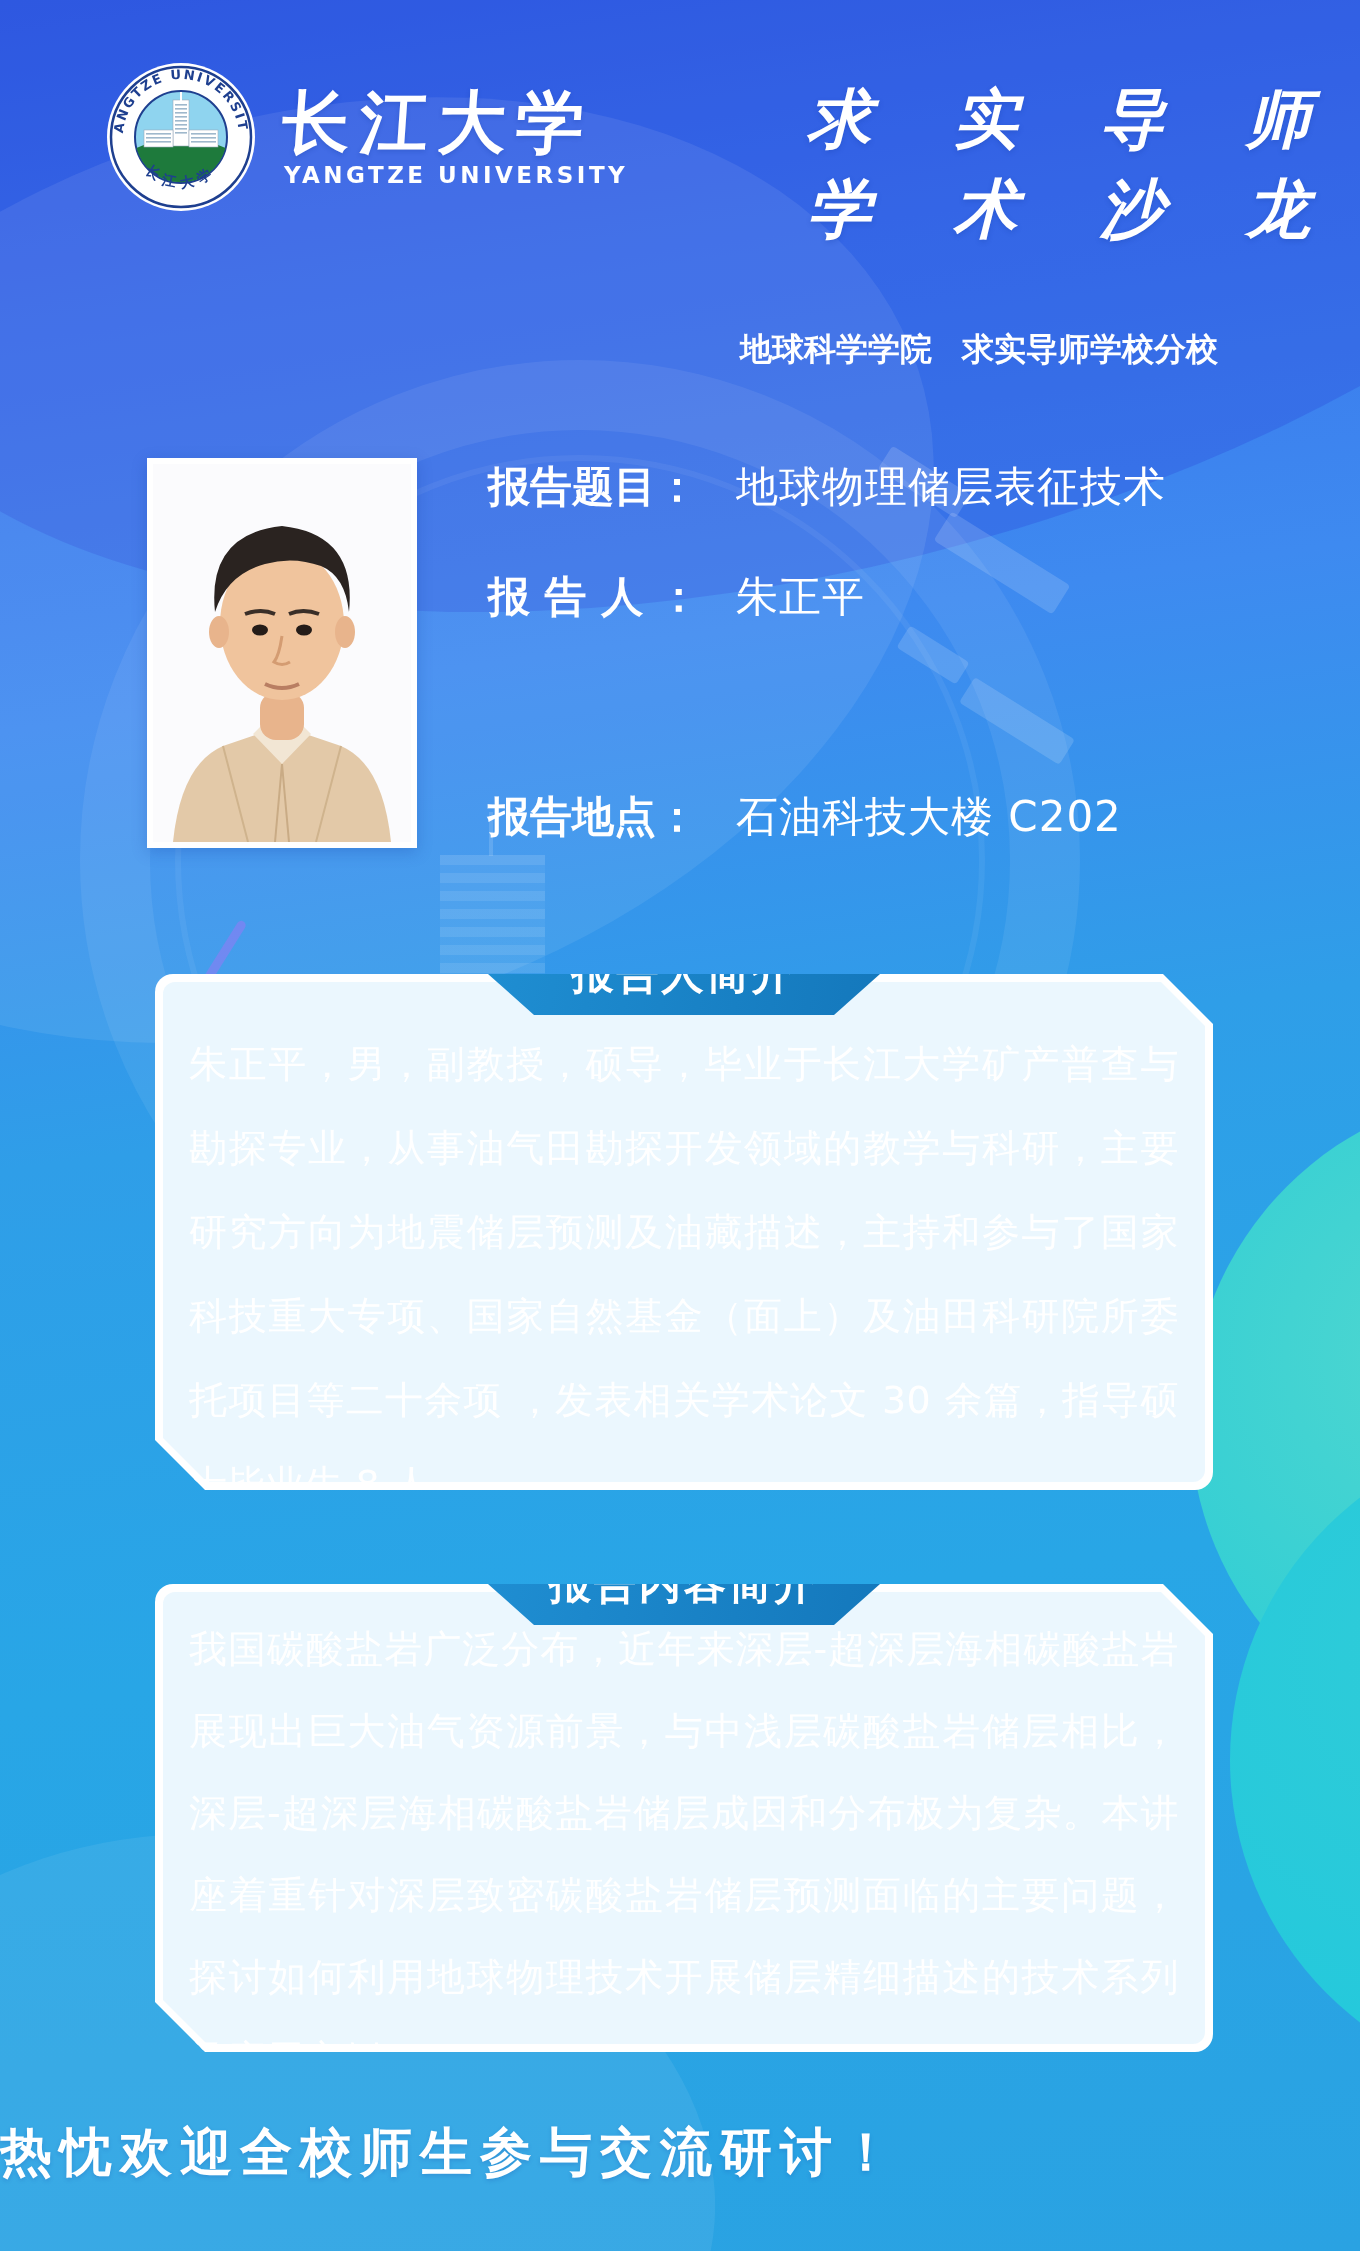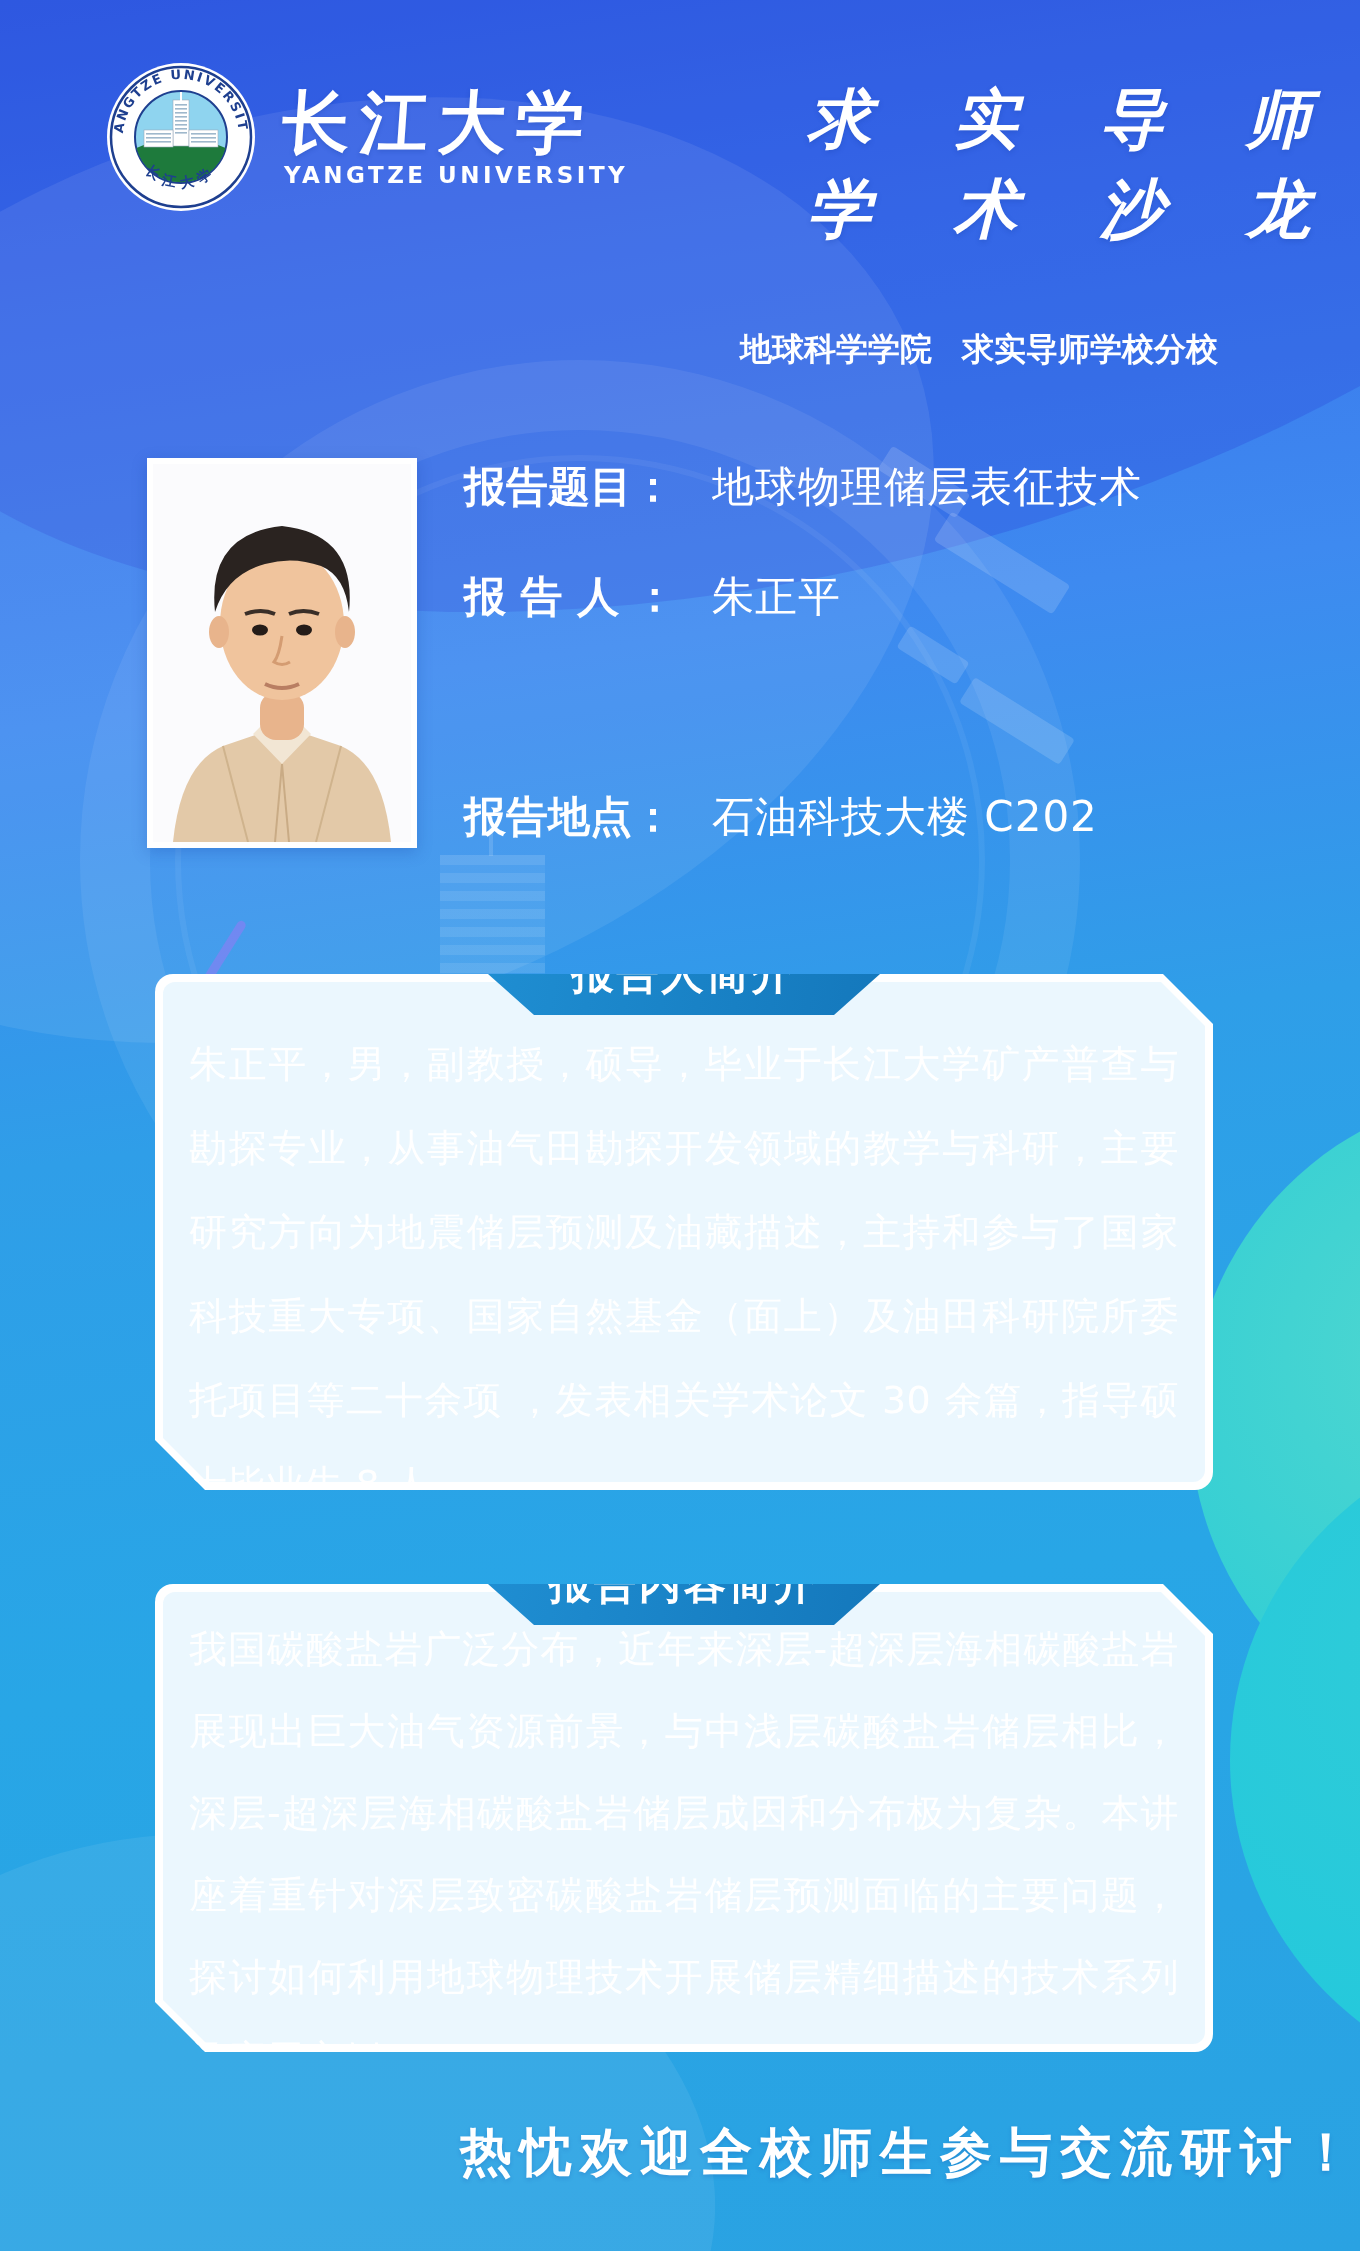--- a/index.html
+++ b/index.html
@@ -76,21 +76,21 @@
   .subtitle .gap{display:inline-block;width:30px;}
 
   
   .photo-frame{
     position:absolute;left:147px;top:458px;width:270px;height:390px;z-index:3;
     background:#fff;box-shadow:0 4px 14px rgba(20,60,160,0.25);padding:6px;box-sizing:border-box;
   }
   .photo-frame svg{display:block;width:100%;height:100%;}
 
   
-  .info{position:absolute;left:464px;top:460px;z-index:3;color:#fff;}
+  .info{position:absolute;left:488px;top:460px;z-index:3;color:#fff;}
   .info-row{display:flex;align-items:center;height:54px;margin-bottom:56px;}
   .info-label{font-size:42px;font-weight:700;width:248px;white-space:nowrap;}
   .info-value{font-size:42px;font-weight:400;white-space:nowrap;letter-spacing:1px;}
 
   
   .panel{
     position:absolute;left:155px;z-index:2;background:#fff;border-radius:18px;
     clip-path:polygon(0 0,calc(100% - 50px) 0,100% 50px,100% 100%,50px 100%,0 calc(100% - 50px));
   }
   .panel-inner{
@@ -109,21 +109,21 @@
   .hex-banner span{color:#fff;font-size:42px;font-weight:700;letter-spacing:3px;}
   .panel-body{
     position:relative;z-index:5;color:#fff;font-size:38px;line-height:84px;
     padding:0 34px;text-align:justify;letter-spacing:0.5px;
   }
   .panel1 .panel-body{padding-top:48px;line-height:84px;}
   .panel2 .panel-body{padding-top:24px;line-height:82px;}
 
   
   .footer{
-    position:absolute;left:0;right:0;top:2118px;z-index:3;text-align:right;color:#fff;
+    position:absolute;left:0;right:0;top:2118px;z-index:3;text-align:left;color:#fff;
     font-family:"DejaVu Serif","Liberation Serif",serif;
     font-size:52px;font-weight:600;letter-spacing:8px;
     text-shadow:0 2px 4px rgba(20,60,160,0.2);
   }
 </style>
 </head>
 <body>
 
 <div class="poster">
 

